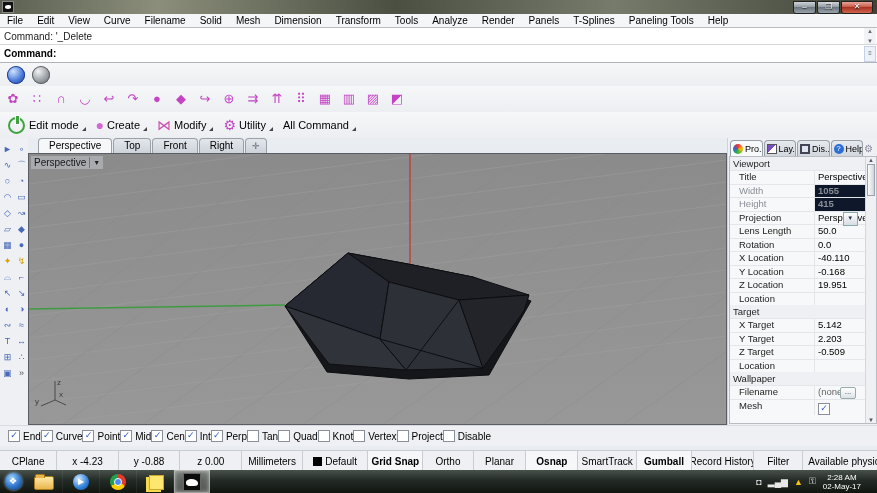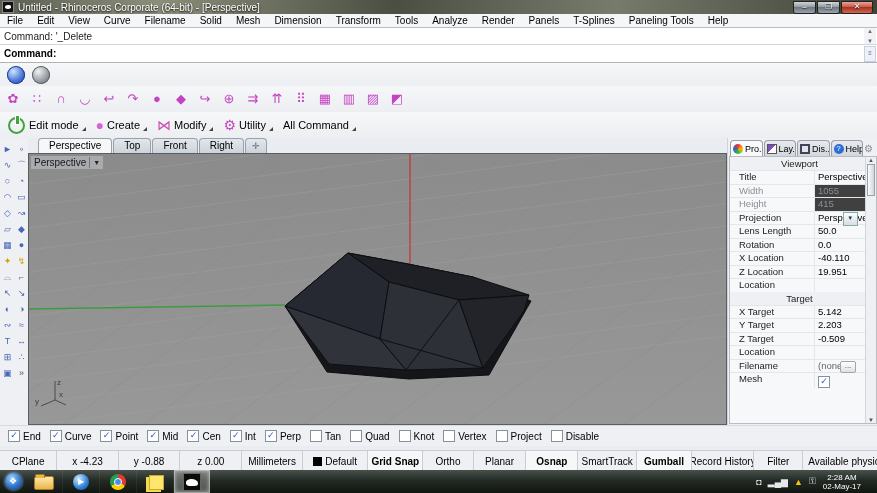--- a/index.html
+++ b/index.html
@@ -74,42 +74,42 @@
     border-radius:4px 4px 0 0;background:linear-gradient(#e6e9ee,#d2d7de);margin-right:1px;padding:0 2px;
     font-size:9px;white-space:nowrap;overflow:hidden;}
   .ptab.active{background:#f8f9fa;}
   .ptab .ic{width:10px;height:10px;margin-right:2px;flex:none;}
   .ic-pro{border-radius:50%;background:conic-gradient(#e33,#fb0,#3b3,#36c,#e33);}
   .ic-lay{background:linear-gradient(135deg,#7a4fbf 50%,#fff 50%);border:1px solid #555;box-sizing:border-box;}
   .ic-dis{background:#dfe6ee;border:2px solid #445;box-sizing:border-box;}
   .ic-help{border-radius:50%;background:#2c6fd4;color:#fff;font-size:8px;line-height:10px;text-align:center;}
   .pgear{width:12px;color:#889;font-size:10px;line-height:15px;}
   .pbody{position:relative;flex:1;background:#f7f8f9;border:1px solid #b9bdc2;margin:0 1px 1px 1px;overflow:hidden;}
-  .sec{height:13px;line-height:13px;padding-left:3px;background:#eef0f3;font-size:9.5px;color:#222;text-align:center;}
+  .sec{height:13px;line-height:13px;padding-left:3px;background:#eef0f3;font-size:9.5px;color:#222;}
   .prow{display:grid;grid-template-columns:84px 1fr;height:12.5px;line-height:12.5px;
     border-top:1px solid #e4e6e9;font-size:9.5px;}
   .plabel{padding-left:9px;color:#222;overflow:hidden;white-space:nowrap;}
   .pval{padding-left:3px;border-left:1px solid #e4e6e9;white-space:nowrap;position:relative;}
   .prow.dis .plabel{color:#8a8f96;}
-  .prow.dis .pval{background:#404040;color:#8a8f96;}
+  .prow.dis .pval{background:#0f172a;color:#8a8f96;font-weight:bold;}
   .dd{position:absolute;right:10px;top:0;width:13px;height:12px;border:1px solid #8aa;
     background:linear-gradient(#fdfdfd,#d8dde4);font-size:6px;text-align:center;line-height:11px;color:#234;}
   .ell{position:absolute;right:10px;top:1px;width:14px;height:10px;border:1px solid #9aa;border-radius:2px;
     background:linear-gradient(#fff,#dde2e8);font-size:8px;line-height:8px;text-align:center;color:#345;}
   .cb{display:inline-block;width:10px;height:10px;border:1px solid #8a9099;background:#fff;vertical-align:-2px;
     text-align:center;line-height:9px;font-size:9px;color:#2e58c8;}
   .cb[data-checked="true"]::after{content:"✓";}
   .pscroll{position:absolute;right:0;top:0;width:10px;bottom:0;background:#eef0f3;border-left:1px solid #d4d7da;
     display:flex;flex-direction:column;font-size:6px;color:#556;text-align:center;}
   .pscroll .thumb{height:30px;background:linear-gradient(90deg,#fdfdfd,#cfd5dc);border:1px solid #9aa3ad;margin:1px;}
   .pscroll .sp{flex:1;}
   
   .osnapbar{position:absolute;left:0;top:425px;width:877px;height:21px;background:#eef0f3;
     border-top:1px solid #d7dade;display:flex;align-items:center;padding-left:8px;box-sizing:border-box;}
-  .osnapbar .oitem{display:flex;align-items:center;margin-right:9px;font-size:10px;}
+  .osnapbar .oitem{display:flex;align-items:center;font-size:10px;}
   .osnapbar .cb{margin-right:3px;}
   
   .statusbar{position:absolute;left:0;top:450px;width:877px;height:20px;display:flex;background:#eef0f3;
     border-top:1px solid #c9cdd2;}
   .scell{border-right:1px solid #c9cdd2;display:flex;align-items:center;justify-content:center;
     font-size:10px;white-space:nowrap;overflow:hidden;padding:0 18px;box-sizing:border-box;}
   .scell[data-bold="true"]{font-weight:bold;background:#f6f7f9;}
   .swatch{width:9px;height:9px;background:#000;margin-right:3px;flex:none;}
   .scell.mem{justify-content:flex-start;padding-left:5px;}
   
@@ -140,21 +140,20 @@
   .clock{text-align:center;font-size:8px;line-height:9px;color:#fff;margin:0 6px 0 4px;}
   .showdesk{width:9px;border-left:1px solid rgba(255,255,255,0.35);background:rgba(255,255,255,0.08);}
 </style>
 </head>
 <body>
 
 <div id="app">
 
   <div class="titlebar">
     <span class="appicon"></span>
-    <span class="title">Untitled - Rhinoceros Corporate (64-bit) - [Perspective]</span>
     <span class="winbtns">
       <span class="winbtn">–</span>
       <span class="winbtn">❐</span>
       <span class="winbtn close">✕</span>
     </span>
   </div>
 
   <div class="menubar">
     <span>File</span>
     <span>Edit</span>
@@ -397,20 +396,24 @@
           </div>
           <div class="prow">
             <div class="plabel">Rotation</div>
             <div class="pval">0.0</div>
           </div>
           <div class="prow">
             <div class="plabel">X Location</div>
             <div class="pval">-40.110</div>
           </div>
           <div class="prow">
+            <div class="plabel">Y Location</div>
+            <div class="pval">-0.168</div>
+          </div>
+          <div class="prow">
             <div class="plabel">Z Location</div>
             <div class="pval">19.951</div>
           </div>
           <div class="prow">
             <div class="plabel">Location</div>
             <div class="pval">
               </div>
           </div>
 
           <div class="sec">Target</div>
@@ -425,20 +428,21 @@
           <div class="prow">
             <div class="plabel">Z Target</div>
             <div class="pval">-0.509</div>
           </div>
           <div class="prow">
             <div class="plabel">Location</div>
             <div class="pval">
               </div>
           </div>
 
+          <div class="sec">Wallpaper</div>
           <div class="prow">
             <div class="plabel">Filename</div>
             <div class="pval"><span style="color:#666">(none)</span>
               <span class="ell">...</span></div>
           </div>
           <div class="prow">
             <div class="plabel">Mesh</div>
             <div class="pval">
               <span class="cb" data-checked="true"></span></div>
           </div>

